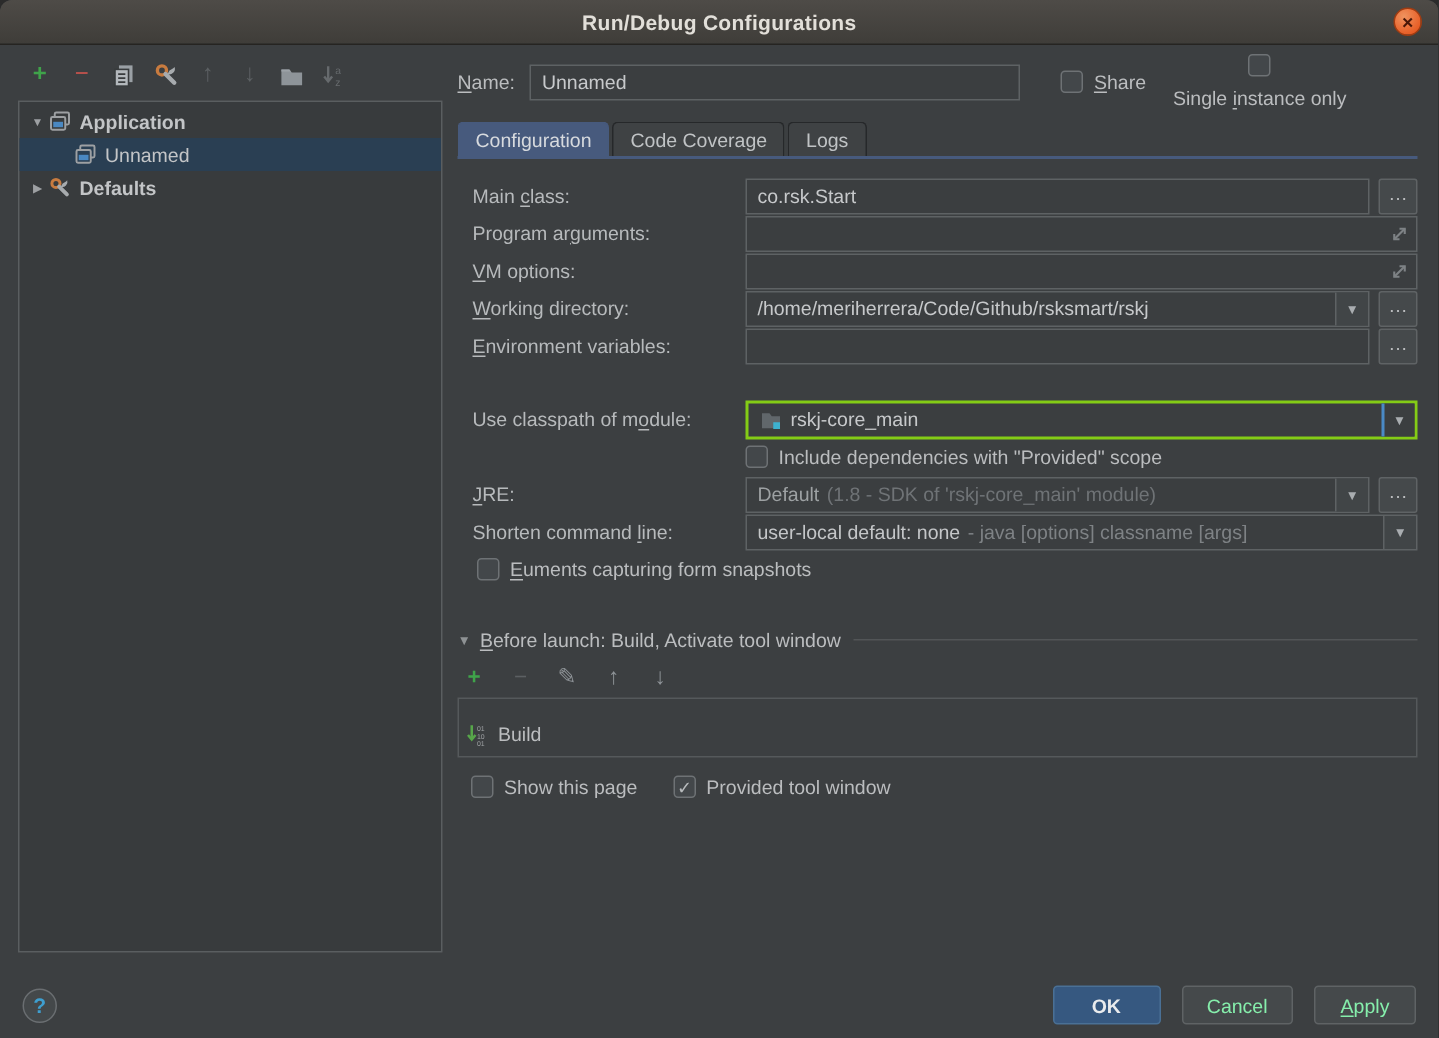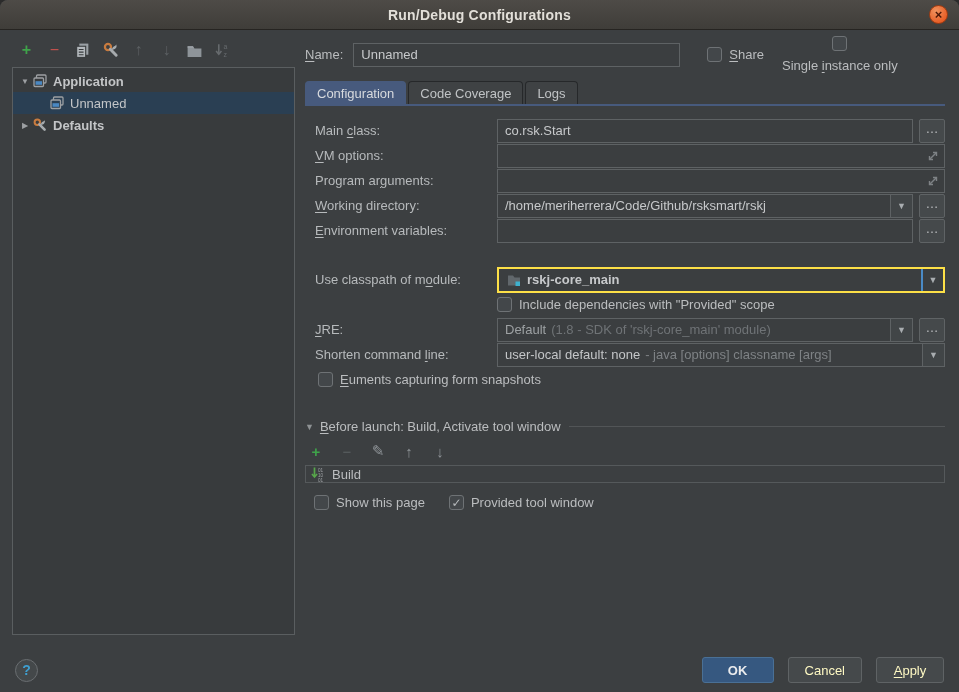--- a/index.html
+++ b/index.html
@@ -58,50 +58,50 @@
   .frow { display:flex; align-items:center; height:25px; margin-bottom:0; }
   .flabel { width:182px; flex:none; color:#B7BABC; }
   .fwrap { flex:1; display:flex; align-items:flex-end; gap:6px; min-width:0; }
   .tfield { flex:1; height:24px; background:#3B3E40; border:1px solid #5E6264;
     display:flex; align-items:center; padding:0 7px; color:#C7C9CB; position:relative; min-width:0; cursor:text; }
   .tfield .expand { position:absolute; right:3px; top:3px; width:16px; height:16px; cursor:pointer; }
   .combo { padding:0; cursor:pointer; }
   .combo .cval { flex:1; padding:0 7px; white-space:nowrap; overflow:hidden; }
   .combo .carrow { width:22px; align-self:stretch; flex:none; border-left:1px solid #5E6264; background:#414547;
     display:flex; align-items:center; justify-content:center; color:#A9ADB0; font-size:9px; }
-  .combo.focused { border:2px solid #fde047; height:26px;font-weight:bold; }
+  .combo.focused { border:2px solid #84cc16; height:26px; }
   .combo.focused .carrow { border-left:2px solid #4A8AC6; background:#3B3E40; }
   .dots-btn { flex:none; width:26px; height:24px; background:#45494B; border:1px solid #5F6365; border-radius:2px;
     color:#BBBDBF; font:inherit; font-size:13px; line-height:1; cursor:pointer;
     display:flex; align-items:center; justify-content:center; padding-bottom:5px; }
   .micon { width:16px; height:16px; flex:none; margin:0 5px 0 7px; }
   .micon + .cval { padding-left:0; }
   .dim-main { color:#9DA1A3; }
   .dim-detail { color:#6F7376; margin-left:5px; }
   .val-main { color:#C4C6C8; }
   .val-detail { color:#7E8285; margin-left:5px; }
   .row-gap { margin-top:24px; }
   .u { text-decoration:underline; text-underline-offset:2px; }
   
   .bl-header { display:flex; align-items:center; margin-top:27px; }
   .bl-header .arr { font-size:9px; color:#8E9294; margin-right:6px; cursor:pointer; }
   .bl-line { flex:1; height:1px; background:#525557; margin-left:8px; }
   .bl-toolbar { display:flex; align-items:center; gap:15px; margin:9px 0 6px 3px; }
   .bl-toolbar .tbi { width:16px; height:16px; font-size:15px; }
-  .bl-task { border:1px solid #55595B; height:18px; display:flex; align-items:center; gap:5px;
-    padding:0 5px; margin-top:2px; cursor:pointer; }
+  .bl-task { border:1px solid #55595B; height:40px; display:flex; gap:5px;
+    padding:16px 5px; margin-top:2px; cursor:pointer; }
   .bl-task .bicon { width:16px; height:16px; flex:none; }
   .bl-checks { display:flex; gap:24px; margin-top:12px; padding-left:9px; }
   
   .footer { position:absolute; left:0; right:0; bottom:0; height:44px; display:flex; align-items:center; padding:0 15px; }
   .help-btn { width:23px; height:23px; border-radius:50%; background:#44484A; border:1px solid #6A6E71;
     color:#3E9FD0; font-weight:bold; font-size:14px; display:flex; align-items:center; justify-content:center; cursor:pointer; }
   .btn-group { margin-left:auto; display:flex; gap:14px; }
   .btn { height:26px; min-width:68px; padding:0 16px; background:#45494B; border:1px solid #5F6365;
-    border-radius:3px; color:#fef9c3; font:inherit; cursor:pointer; }
+    border-radius:3px; color:#86efac; font:inherit; cursor:pointer; }
   .btn.primary { background:#365880; border-color:#4A7095; color:#E9EBED; font-weight:bold; min-width:72px; }
 </style>
 </head>
 <body>
 
 <div class="window">
 
   <div class="titlebar">
     <span class="title">Run/Debug Configurations</span>
     <span class="close-btn">
@@ -216,37 +216,37 @@
           <span class="flabel"><span>Main </span><span class="u">c</span><span>lass:</span></span>
           <div class="fwrap">
             <div class="tfield">
                 <span>co.rsk.Start</span>
               </div>
             <button class="dots-btn">…</button>
           </div>
         </div>
 
         <div class="frow">
-          <span class="flabel"><span></span><span class="u">V</span><span>M options:</span></span>
+          <span class="flabel"><span>Program ar</span><span class="u">g</span><span>uments:</span></span>
           <div class="fwrap">
             <div class="tfield">
                 <span></span>
               <span class="expand">
                 <svg width="16" height="16" viewBox="0 0 16 16">
                     <path d="M4.5 11.5 L11.5 4.5" stroke="#7E8285" stroke-width="1.4"></path>
                     <path d="M8 4.5 H11.5 V8" fill="none" stroke="#7E8285" stroke-width="1.4"></path>
                     <path d="M4.5 8 V11.5 H8" fill="none" stroke="#7E8285" stroke-width="1.4"></path>
                   </svg>
               </span>
             </div>
           </div>
         </div>
 
         <div class="frow">
-          <span class="flabel"><span>Program ar</span><span class="u">g</span><span>uments:</span></span>
+          <span class="flabel"><span></span><span class="u">V</span><span>M options:</span></span>
           <div class="fwrap">
             <div class="tfield">
                 <span></span>
               <span class="expand">
                 <svg width="16" height="16" viewBox="0 0 16 16">
                     <path d="M4.5 11.5 L11.5 4.5" stroke="#7E8285" stroke-width="1.4"></path>
                     <path d="M8 4.5 H11.5 V8" fill="none" stroke="#7E8285" stroke-width="1.4"></path>
                     <path d="M4.5 8 V11.5 H8" fill="none" stroke="#7E8285" stroke-width="1.4"></path>
                   </svg>
               </span>

